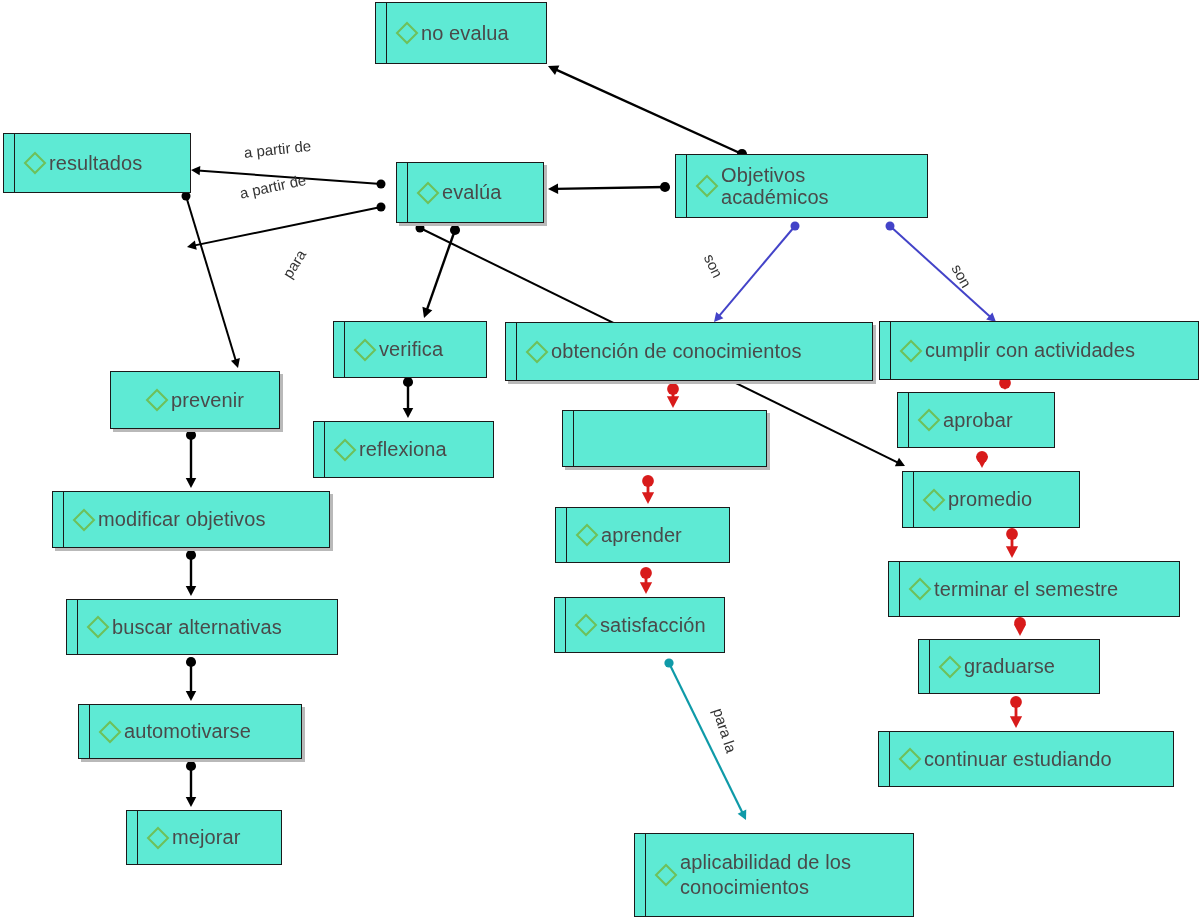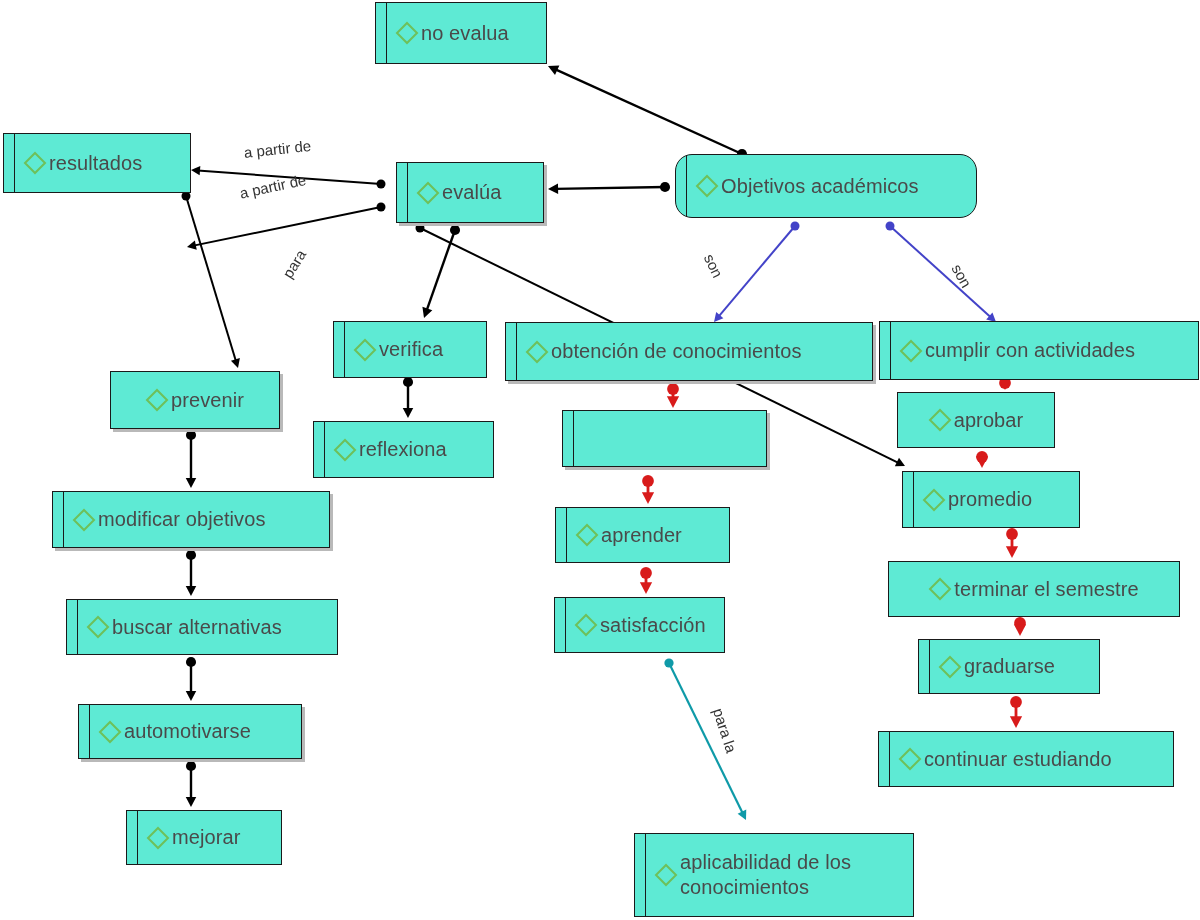--- a/index.html
+++ b/index.html
@@ -202,21 +202,21 @@
     </div>
     <div class="node shadow" style="left: 396px; top: 162px; width: 148px; height: 61px;">
       <div class="gutter"></div>
       <div class="body">
         <svg class="dia" viewBox="0 0 26 26">
           <path d="M13 3 L23 13 L13 23 L3 13 Z" fill="none" stroke="#6ec05a" stroke-width="2"></path>
         </svg>
         <span class="lbl">evalúa</span>
       </div>
     </div>
-    <div class="node" style="left: 675px; top: 154px; width: 302px; height: 64px; border-radius: 17px;">
+    <div class="node" style="left: 675px; top: 154px; width: 253px; height: 64px;">
       <div class="gutter"></div>
       <div class="body">
         <svg class="dia" viewBox="0 0 26 26">
           <path d="M13 3 L23 13 L13 23 L3 13 Z" fill="none" stroke="#6ec05a" stroke-width="2"></path>
         </svg>
         <span class="lbl">Objetivos académicos</span>
       </div>
     </div>
     <div class="node" style="left: 333px; top: 321px; width: 154px; height: 57px;">
       <div class="gutter"></div>
@@ -247,21 +247,21 @@
     </div>
     <div class="node shadow" style="left: 110px; top: 371px; width: 170px; height: 58px; flex-direction: column;">
       <div class="gutter"></div>
       <div class="body">
         <svg class="dia" viewBox="0 0 26 26">
           <path d="M13 3 L23 13 L13 23 L3 13 Z" fill="none" stroke="#6ec05a" stroke-width="2"></path>
         </svg>
         <span class="lbl">prevenir</span>
       </div>
     </div>
-    <div class="node" style="left: 897px; top: 392px; width: 158px; height: 56px; flex-direction: column;">
+    <div class="node" style="left: 897px; top: 392px; width: 158px; height: 56px;">
       <div class="gutter"></div>
       <div class="body">
         <svg class="dia" viewBox="0 0 26 26">
           <path d="M13 3 L23 13 L13 23 L3 13 Z" fill="none" stroke="#6ec05a" stroke-width="2"></path>
         </svg>
         <span class="lbl">aprobar</span>
       </div>
     </div>
     <div class="node shadow" style="left: 562px; top: 410px; width: 205px; height: 57px;">
       <div class="gutter"></div>
@@ -295,21 +295,21 @@
     </div>
     <div class="node" style="left: 555px; top: 507px; width: 175px; height: 56px;">
       <div class="gutter"></div>
       <div class="body">
         <svg class="dia" viewBox="0 0 26 26">
           <path d="M13 3 L23 13 L13 23 L3 13 Z" fill="none" stroke="#6ec05a" stroke-width="2"></path>
         </svg>
         <span class="lbl">aprender</span>
       </div>
     </div>
-    <div class="node" style="left: 888px; top: 561px; width: 292px; height: 56px; flex-direction: column;">
+    <div class="node" style="left: 888px; top: 561px; width: 292px; height: 56px;">
       <div class="gutter"></div>
       <div class="body">
         <svg class="dia" viewBox="0 0 26 26">
           <path d="M13 3 L23 13 L13 23 L3 13 Z" fill="none" stroke="#6ec05a" stroke-width="2"></path>
         </svg>
         <span class="lbl">terminar el semestre</span>
       </div>
     </div>
     <div class="node" style="left: 554px; top: 597px; width: 171px; height: 56px;">
       <div class="gutter"></div>

